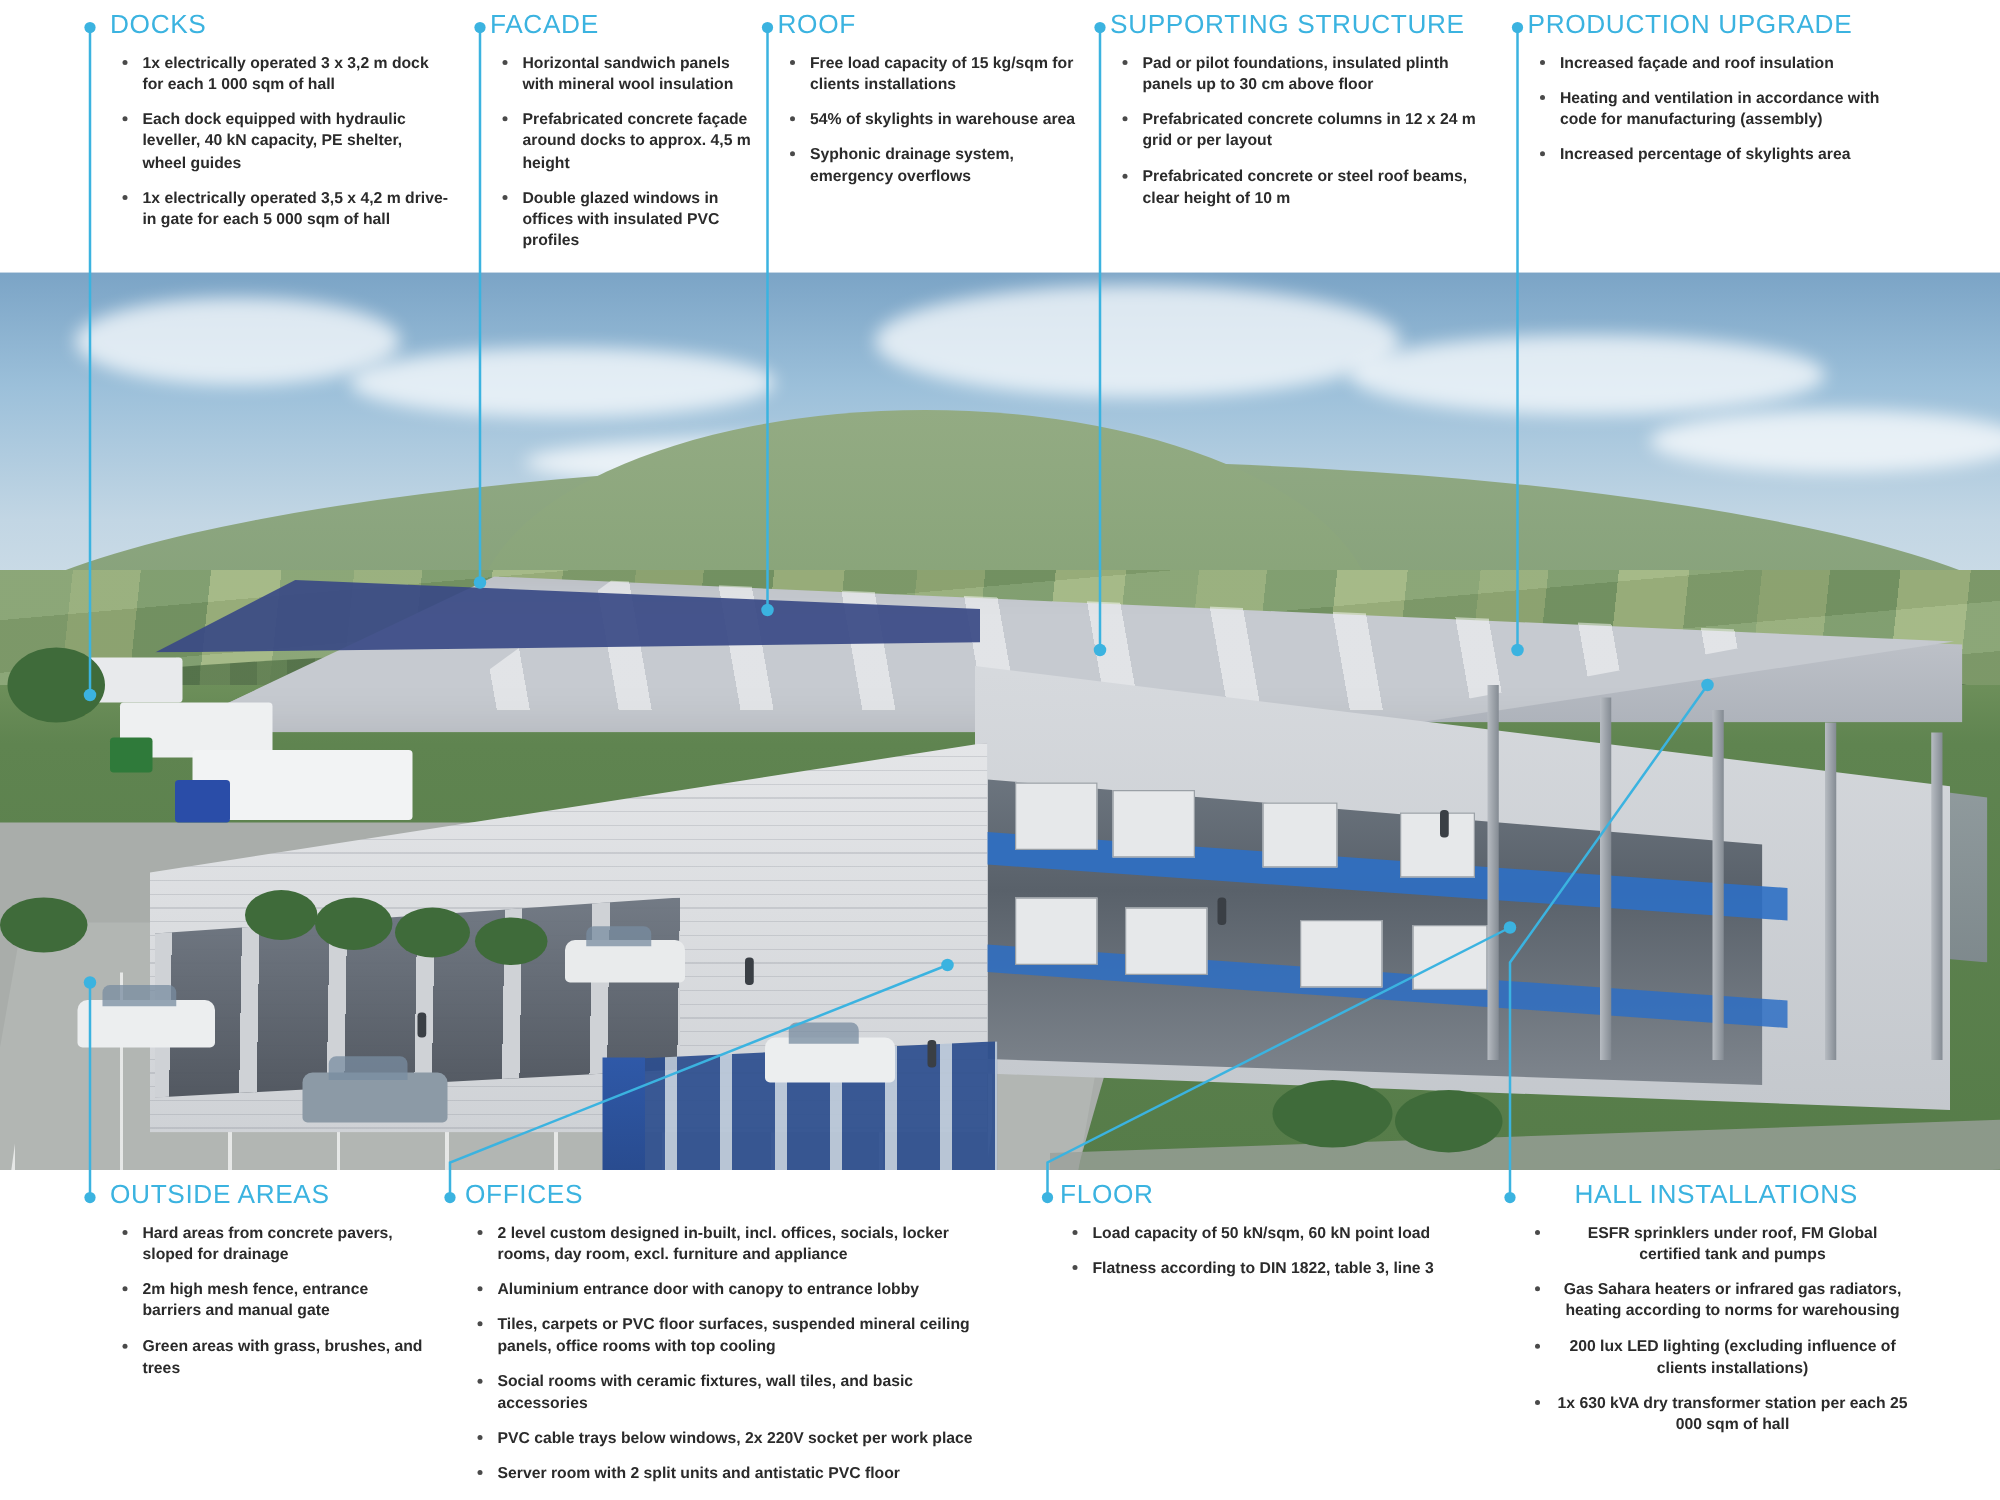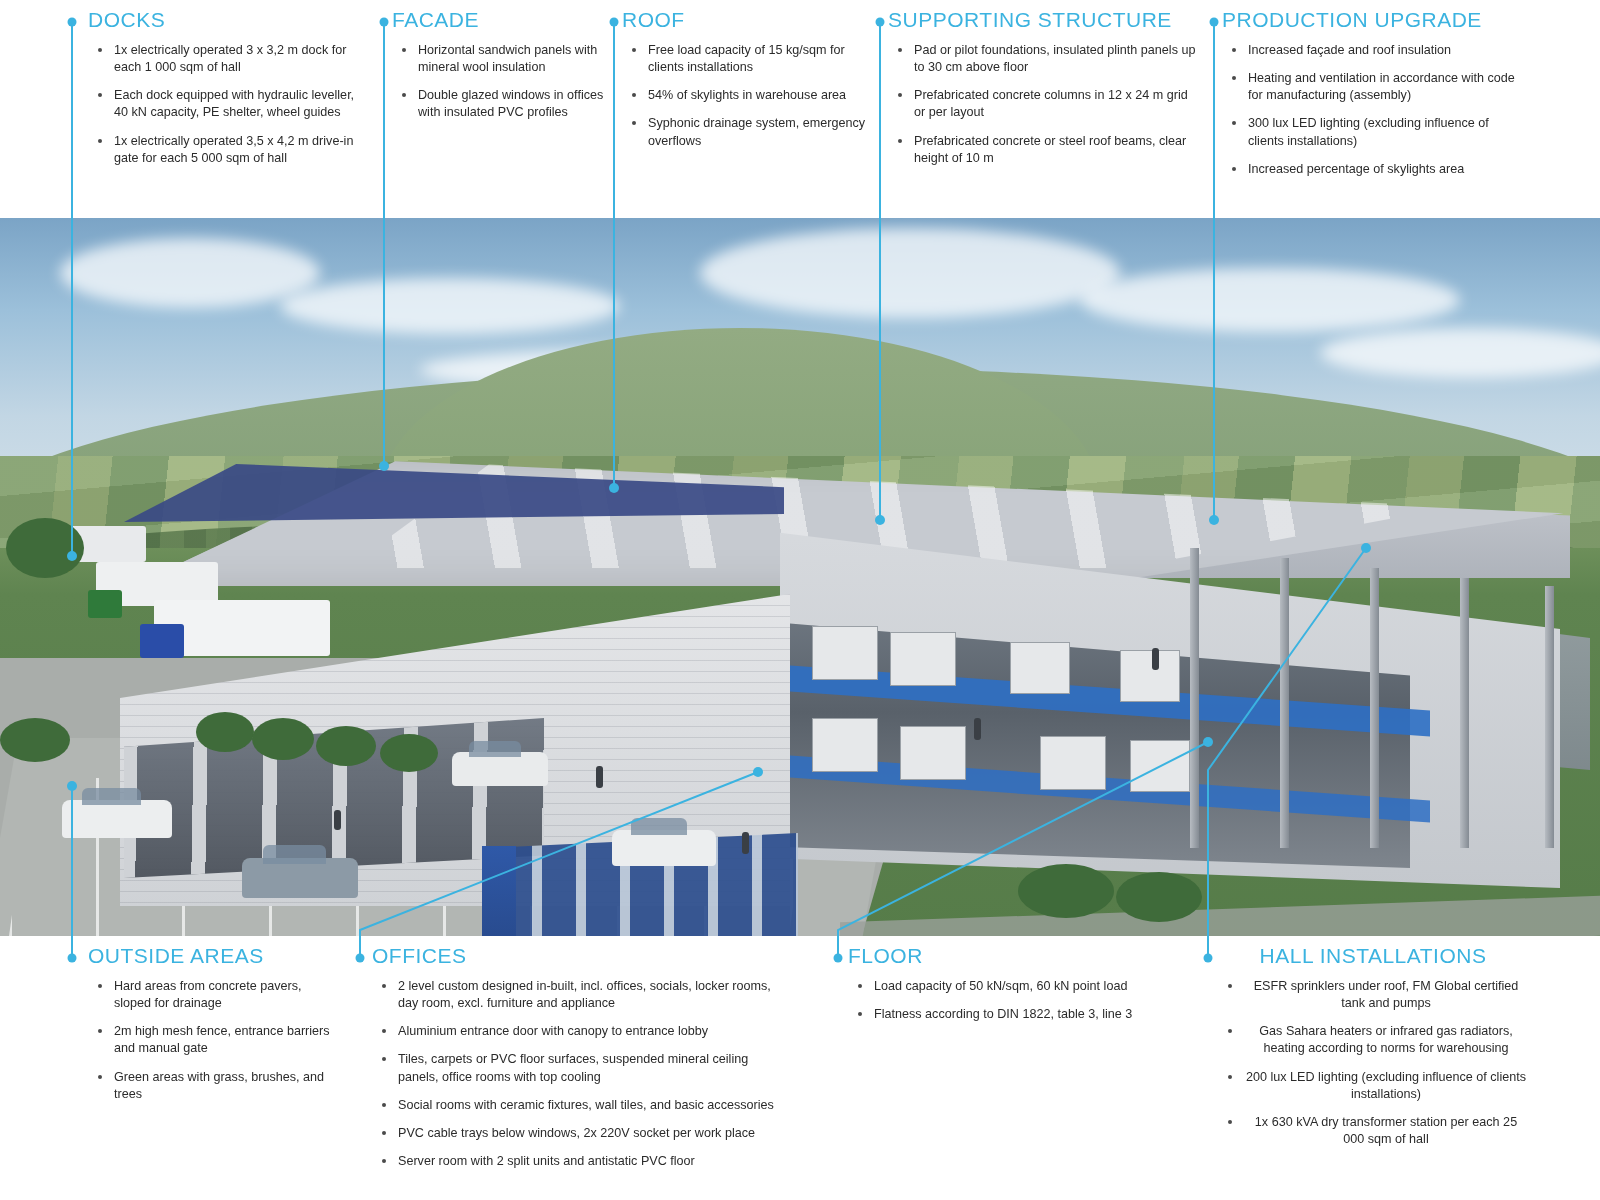--- a/index.html
+++ b/index.html
@@ -24,20 +24,21 @@
     white-space:nowrap;
   }
   .ann ul { list-style:none; margin:0; padding:0; }
   .ann li {
     position:relative;
     padding-left:26px;
     margin-bottom:11px;
     font-size:12.6px;
     line-height:1.36;
     color:#2b2b2b;
+    font-weight:bold;
   }
   .ann li:before {
     content:"";
     position:absolute;
     left:10px; top:6px;
     width:4px; height:4px;
     border-radius:50%;
     background:#4a4a4a;
   }
 
@@ -329,20 +330,21 @@
       <li>1x electrically operated 3 x 3,2 m dock for each 1 000 sqm of hall</li>
       <li>Each dock equipped with hydraulic leveller, 40 kN capacity, PE shelter, wheel guides</li>
       <li>1x electrically operated 3,5 x 4,2 m drive-in gate for each 5 000 sqm of hall</li>
     </ul>
   </div>
 
   <div class="ann" style="left:392px; top:8px; width:216px;">
     <div class="ann-title">FACADE</div>
     <ul>
       <li>Horizontal sandwich panels with mineral wool insulation</li>
+      <li>Prefabricated concrete façade around docks to approx. 4,5 m height</li>
       <li>Double glazed windows in offices with insulated PVC profiles</li>
     </ul>
   </div>
 
   <div class="ann" style="left:622px; top:8px; width:250px;">
     <div class="ann-title">ROOF</div>
     <ul>
       <li>Free load capacity of 15 kg/sqm for clients installations</li>
       <li>54% of skylights in warehouse area</li>
       <li>Syphonic drainage system, emergency overflows</li>
@@ -356,21 +358,20 @@
       <li>Prefabricated concrete columns in 12 x 24 m grid or per layout</li>
       <li>Prefabricated concrete or steel roof beams, clear height of 10 m</li>
     </ul>
   </div>
 
   <div class="ann" style="left:1222px; top:8px; width:300px;">
     <div class="ann-title">PRODUCTION UPGRADE</div>
     <ul>
       <li>Increased façade and roof insulation</li>
       <li>Heating and ventilation in accordance with code for manufacturing (assembly)</li>
-      <li>300 lux LED lighting (excluding influence of clients installations)</li>
       <li>Increased percentage of skylights area</li>
     </ul>
   </div>
 
   <div class="ann" style="left:88px; top:944px; width:250px;">
     <div class="ann-title">OUTSIDE AREAS</div>
     <ul>
       <li>Hard areas from concrete pavers, sloped for drainage</li>
       <li>2m high mesh fence, entrance barriers and manual gate</li>
       <li>Green areas with grass, brushes, and trees</li>

